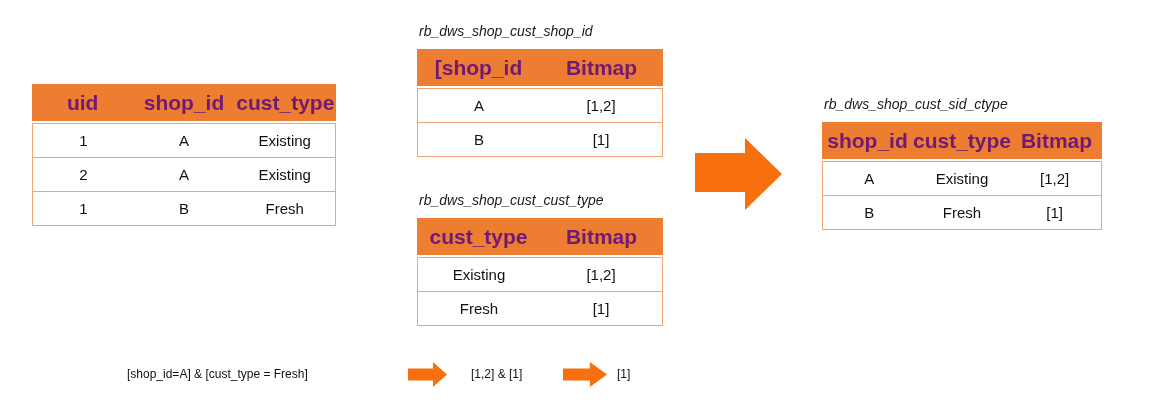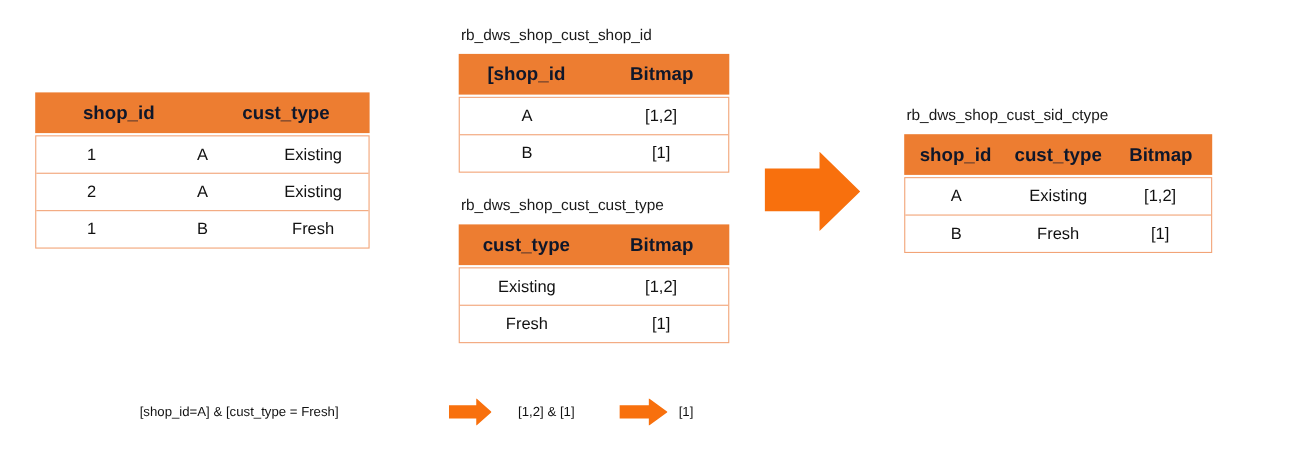--- a/index.html
+++ b/index.html
@@ -17,31 +17,32 @@
   }
   .group { position: absolute; }
   .tbl-title {
     height: 20px;
     line-height: 20px;
     margin-bottom: 8px;
     font-size: 14px;
     color: #1a1a1a;
     white-space: nowrap;
     padding-left: 2px;
+    font-style: italic;
   }
   .thead {
     display: flex;
     background: #ED7D31;
     height: 37px;
   }
   .th {
     flex: 1;
-    color: #0f172a;
+    color: #701a75;
     font-weight: bold;
-    font-size: 17px;
+    font-size: 21px;
     line-height: 37px;
     text-align: center;
     white-space: nowrap;
   }
   .tbody {
     margin-top: 2px;
     border: 1px solid #F2A477;
   }
   .tr {
     display: flex;
@@ -96,20 +97,21 @@
   .ft-result { left: 617px; }
 </style>
 </head>
 <body>
 
 <div class="canvas">
 
   <div class="group" style="left:32px; top:84px; width:304px;">
     <div>
       <div class="thead">
+        <div class="th">uid</div>
         <div class="th">shop_id</div>
         <div class="th">cust_type</div>
       </div>
       <div class="tbody">
         <div class="tr">
           <div class="td">1</div>
           <div class="td">A</div>
           <div class="td">Existing</div>
         </div>
         <div class="tr">
@@ -139,21 +141,21 @@
           <div class="td">[1,2]</div>
         </div>
         <div class="tr">
           <div class="td">B</div>
           <div class="td">[1]</div>
         </div>
       </div>
     </div>
   </div>
 
-  <div class="group" style="left:417px; top:176px; width:246px;">
+  <div class="group" style="left:417px; top:190px; width:246px;">
     <div class="tbl-title">rb_dws_shop_cust_cust_type</div>
     <div>
       <div class="thead">
         <div class="th">cust_type</div>
         <div class="th">Bitmap</div>
       </div>
       <div class="tbody">
         <div class="tr">
           <div class="td">Existing</div>
           <div class="td">[1,2]</div>

